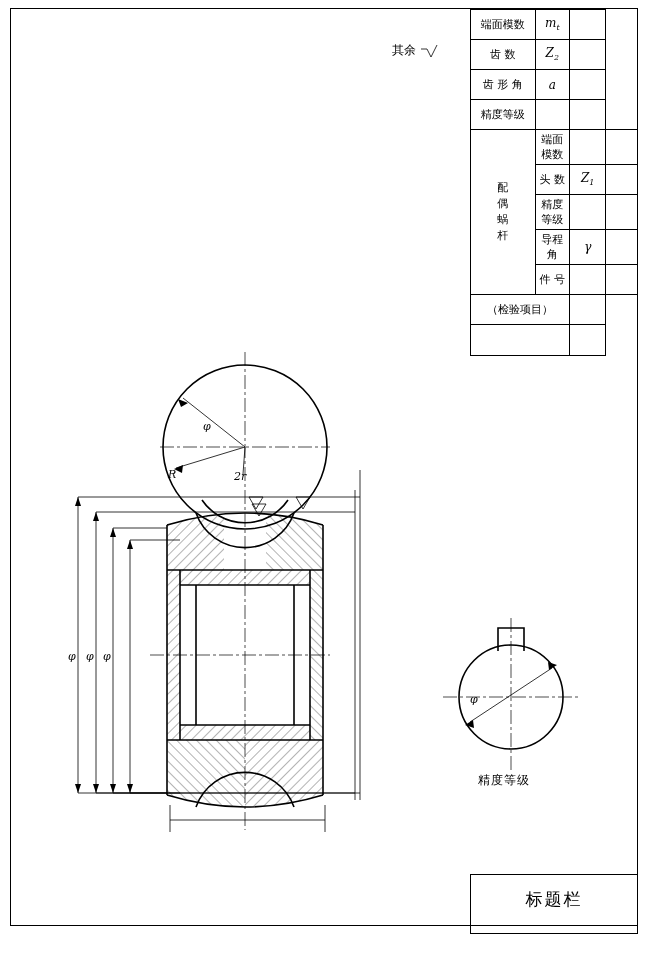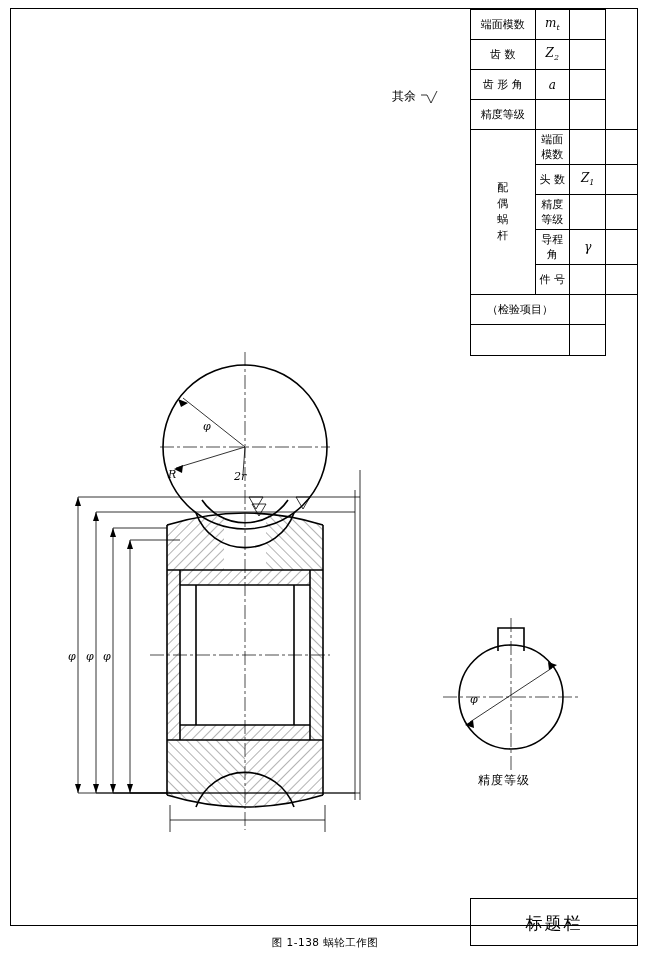--- a/index.html
+++ b/index.html
@@ -15,23 +15,23 @@
   .col-name{width:88px;}
   .col-sym{width:38px;}
   .col-val{width:42px;}
   .sym{font-style:italic;font-family:"DejaVu Serif","Liberation Serif",serif;font-size:12px;margin-top:43px;}
   .sym sub{font-size:8px;font-style:italic;}
   .vgroup{width:28px;font-size:11px;line-height:1.45;letter-spacing:0;}
   .blankrow td{height:26px;}
 
   
   .label{position:absolute;font-size:12px;white-space:nowrap;}
-  #qiyu{left:392px;top:42px;font-size:12px;margin-top:46px;}
+  #qiyu{left:392px;top:42px;font-size:12px;}
   #jishu{left:478px;top:772px;font-size:12px;letter-spacing:1px;}
-  #titleblock{position:absolute;left:470px;top:898px;width:168px;height:48px;border:1.5px solid #000;box-sizing:border-box;}
+  #titleblock{position:absolute;left:470px;top:874px;width:168px;height:60px;border:1.5px solid #000;box-sizing:border-box;}
   #titleblock span{position:absolute;left:0;right:0;top:13px;text-align:center;font-size:17px;letter-spacing:2px;}
   #caption{position:absolute;left:0;right:0;top:936px;text-align:center;font-size:10.5px;letter-spacing:.5px;}
 
   
   svg{position:absolute;left:0;top:0;}
   .ln{stroke:#000;fill:none;}
   .thick{stroke-width:1.6;}
   .thin{stroke-width:0.8;}
   .center{stroke-width:0.7;stroke-dasharray:14 3 3 3;}
   .hatchline{stroke:#000;stroke-width:0.6;}
@@ -230,14 +230,13 @@
     <g>
       <circle class="ln thick" cx="511" cy="697" r="52"></circle>
       <path class="ln thick" d="M498 651 L498 628 L524 628 L524 651"></path>
       <line class="ln thin" x1="470" y1="722" x2="552" y2="668"></line>
       <path d="M473 720 l-8 5 l9 3 z" fill="#000"></path>
       <path d="M549 670 l8 -5 l-9 -3 z" fill="#000"></path>
       <text class="dimtxt" x="470" y="703">φ</text>
     </g>
   </svg>
 
-  <div id="caption">图 1-138   蜗轮工作图</div>
 </div>
 
 </body></html>

